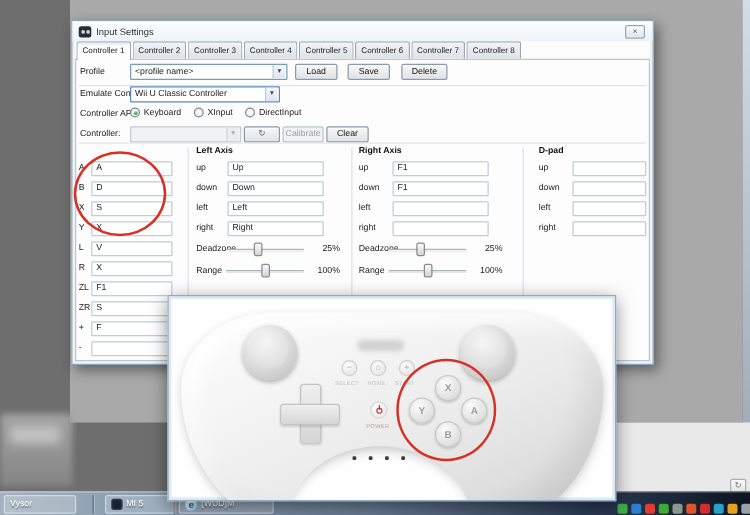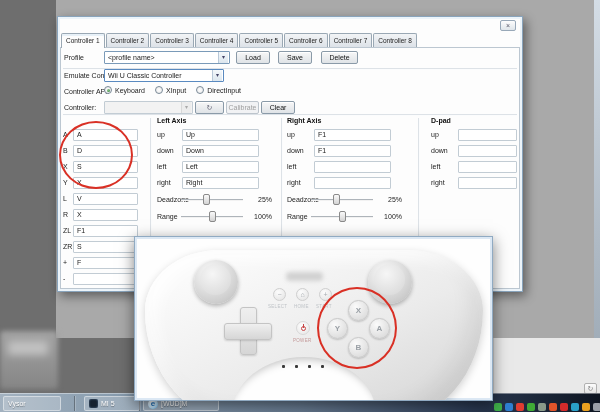--- a/index.html
+++ b/index.html
@@ -138,20 +138,24 @@
   <div class="bg-window"></div>
   <div class="right-strip"></div>
   <div class="light-panel">
     <div class="panel-btn">↻</div>
   </div>
   <div class="blur-blob">
     <div class="inner"></div>
   </div>
 
   <div class="dialog">
+    <div class="titlebar">
+      <span class="app-icon"></span>
+      <span>Input Settings</span>
+    </div>
     <div class="close-btn">×</div>
 
     <div class="tabs">
       <div class="tab active">Controller 1</div>
       <div class="tab">Controller 2</div>
       <div class="tab">Controller 3</div>
       <div class="tab">Controller 4</div>
       <div class="tab">Controller 5</div>
       <div class="tab">Controller 6</div>
       <div class="tab">Controller 7</div>

